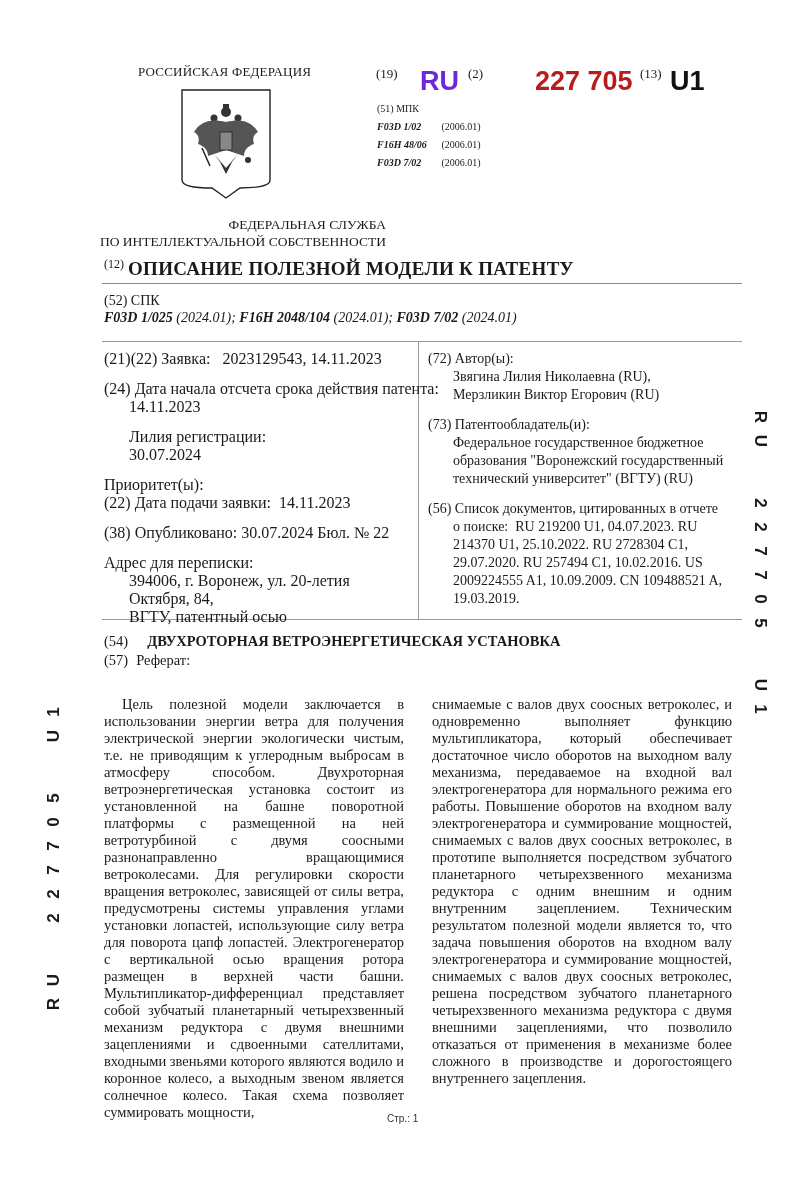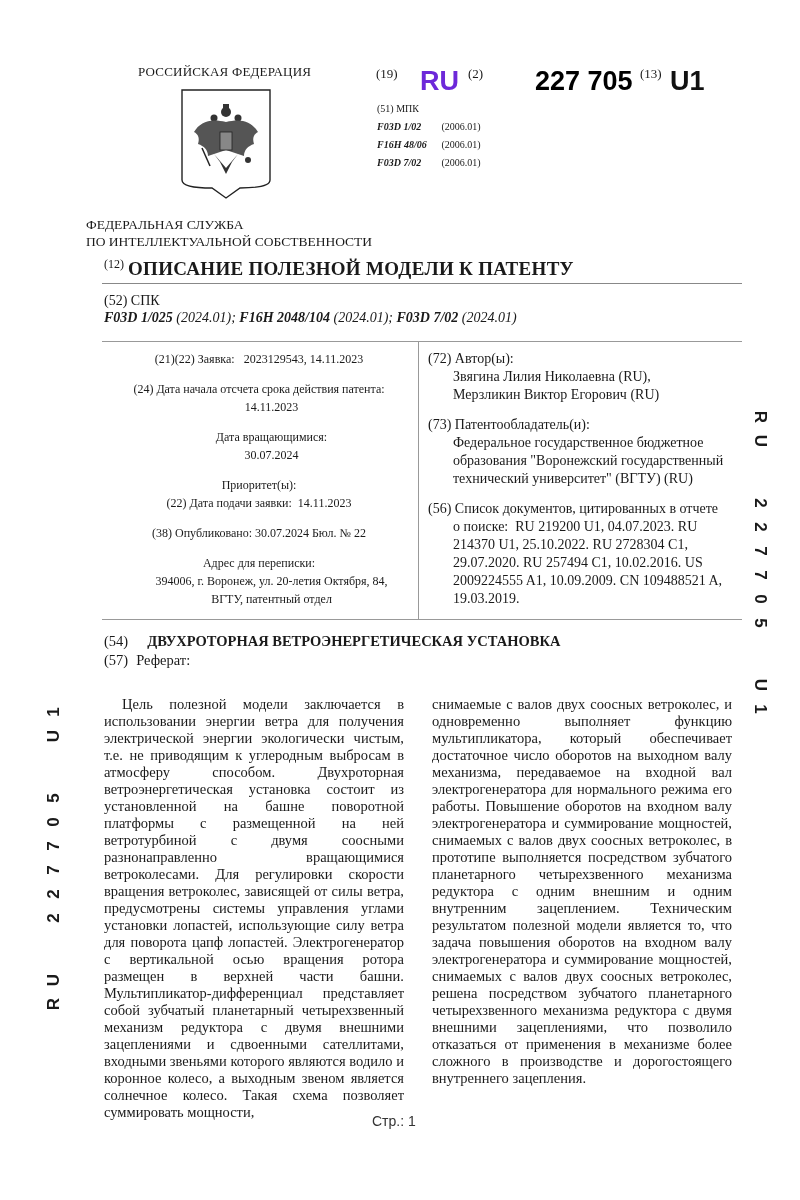--- a/index.html
+++ b/index.html
@@ -1,59 +1,59 @@
 <!DOCTYPE html>
 <html><head>
 <meta charset="utf-8">
 <style>
   html, body { margin: 0; padding: 0; background: #ffffff; }
   body { width: 800px; height: 1200px; position: relative; overflow: hidden;
          font-family: "Liberation Serif", "DejaVu Serif", serif; color: #1a1a1a; }
   .abs { position: absolute; }
   .country { left: 138px; top: 64px; font-size: 13px; letter-spacing: 0.2px; }
   .emblem { left: 180px; top: 88px; width: 92px; height: 112px; }
-  .agency { left: 86px; top: 216px; width: 300px; text-align: left; font-size: 13.5px; line-height: 17px; }
+  .agency { left: 86px; top: 216px; width: 300px; text-align: right; font-size: 13.5px; line-height: 17px; }
   .code19 { left: 376px; top: 66px; font-size: 13px; }
   .ru-big { left: 420px; top: 66px; font-family: "Liberation Sans", "DejaVu Sans", sans-serif; font-weight: bold; font-size: 27px; color: #6d28d9; }
   .code11 { left: 468px; top: 66px; font-size: 13px; }
-  .patno { left: 535px; top: 66px; font-family: "Liberation Sans", "DejaVu Sans", sans-serif; font-weight: bold; font-size: 27px; color: #000000; }
+  .patno { left: 535px; top: 66px; font-family: "Liberation Sans", "DejaVu Sans", sans-serif; font-weight: bold; font-size: 27px; color: #b91c1c; }
   .code13 { left: 640px; top: 66px; font-size: 13px; }
   .u1-big { left: 670px; top: 66px; font-family: "Liberation Sans", "DejaVu Sans", sans-serif; font-weight: bold; font-size: 27px; color: #111; }
   .ipc { left: 377px; top: 100px; font-size: 10px; line-height: 18px; }
   .ipc .code { font-style: italic; font-weight: bold; display: inline-block; min-width: 62px; }
   .title12 { left: 104px; top: 257px; font-size: 19px; }
   .title12 .num { font-size: 12px; vertical-align: super; margin-right: 4px; }
   .title12 .t { font-weight: bold; letter-spacing: 0.3px; }
   .hr1 { left: 102px; top: 283px; width: 640px; height: 1px; background: #888; }
   .cpc { left: 104px; top: 292px; font-size: 14px; line-height: 17px; }
   .cpc .codes { font-style: italic; }
   .cpc b { font-style: italic; }
   .hr2 { left: 102px; top: 341px; width: 640px; height: 1px; background: #999; }
   .hr3 { left: 102px; top: 619px; width: 640px; height: 1px; background: #999; }
   .vr { left: 418px; top: 341px; width: 1px; height: 278px; background: #999; }
-  .lcol { left: 104px; top: 350px; width: 310px; font-size: 12px; line-height: 18px; text-align: center; }
+  .lcol { left: 104px; top: 350px; width: 310px; font-size: 16px; line-height: 18px; }
   .rcol { left: 428px; top: 350px; width: 310px; font-size: 14px; line-height: 18px; }
   .blk { margin-bottom: 12px; }
   .ind { padding-left: 25px; }
   .side-right { left: 748px; top: 405px; width: 20px; font-family: "Liberation Sans", "DejaVu Sans", sans-serif; font-weight: bold; font-size: 17px; }
   .side-left { left: 46px; top: 700px; width: 20px; font-family: "Liberation Sans", "DejaVu Sans", sans-serif; font-weight: bold; font-size: 17px; }
   .side-right span, .side-left span { display: block; height: 24px; text-align: center; }
   .side-right span { transform: rotate(90deg); }
   .side-left span { transform: rotate(-90deg); }
   .gap { height: 38px !important; }
   .title54 { left: 104px; top: 633px; font-size: 14.5px; }
   .title54 .t { font-weight: bold; margin-left: 19px; }
   .ref57 { left: 104px; top: 652px; font-size: 14.5px; }
   .ref57 .t { margin-left: 8px; }
   .abs-col { font-size: 14.5px; line-height: 17px; text-align: justify; margin-top: 25px; }
   .abs-l { left: 104px; top: 671px; width: 300px; }
   .abs-r { left: 432px; top: 671px; width: 300px; }
   .abs-l p, .abs-r p { margin: 0; }
   .abs-l p { text-indent: 18px; }
-  .page { left: 372px; top: 1113px; font-family: "Liberation Sans", "DejaVu Sans", sans-serif; font-size: 14px; color: #333; }
+  .page { left: 387px; top: 1113px; font-family: "Liberation Sans", "DejaVu Sans", sans-serif; font-size: 10px; color: #333; }
 </style>
 </head>
 <body>
 
 <div class="abs country">РОССИЙСКАЯ ФЕДЕРАЦИЯ</div>
 
 <div class="abs emblem">
   <svg width="92" height="112" viewBox="0 0 92 112">
     <path d="M2 2 H90 V92 Q90 100 60 100 L46 110 L32 100 Q2 100 2 92 Z" fill="none" stroke="#222" stroke-width="1.4"></path>
     <g fill="#333">
@@ -108,34 +108,34 @@
 
 <div class="abs lcol">
   <div class="blk">
     <span>(21)(22) Заявка:</span>&nbsp;&nbsp;&nbsp;<span>2023129543,  14.11.2023</span>
   </div>
   <div class="blk">
     <div style="white-space:nowrap">(24) Дата начала отсчета срока действия патента:</div>
     <div class="ind">14.11.2023</div>
   </div>
   <div class="blk ind">
-    <div>Дата вращающимися:</div>
+    <div>Лилия регистрации:</div>
     <div>30.07.2024</div>
   </div>
   <div class="blk">
     <div>Приоритет(ы):</div>
     <div><span>(22) Дата подачи заявки:</span>&nbsp;&nbsp;<span>14.11.2023</span></div>
   </div>
   <div class="blk">
     <span>(38) Опубликовано:</span> <span>30.07.2024</span> <span>Бюл. № 22</span>
   </div>
   <div>
     <div>Адрес для переписки:</div>
     <div class="ind">394006, г. Воронеж, ул. 20-летия Октября, 84,</div>
-    <div class="ind">ВГТУ, патентный отдел</div>
+    <div class="ind">ВГТУ, патентный осью</div>
   </div>
 </div>
 
 <div class="abs rcol">
   <div class="blk">
     <div>(72) Автор(ы):</div>
     <div class="ind">Звягина Лилия Николаевна (RU),</div>
     <div class="ind">Мерзликин Виктор Егорович (RU)</div>
   </div>
   <div class="blk">

